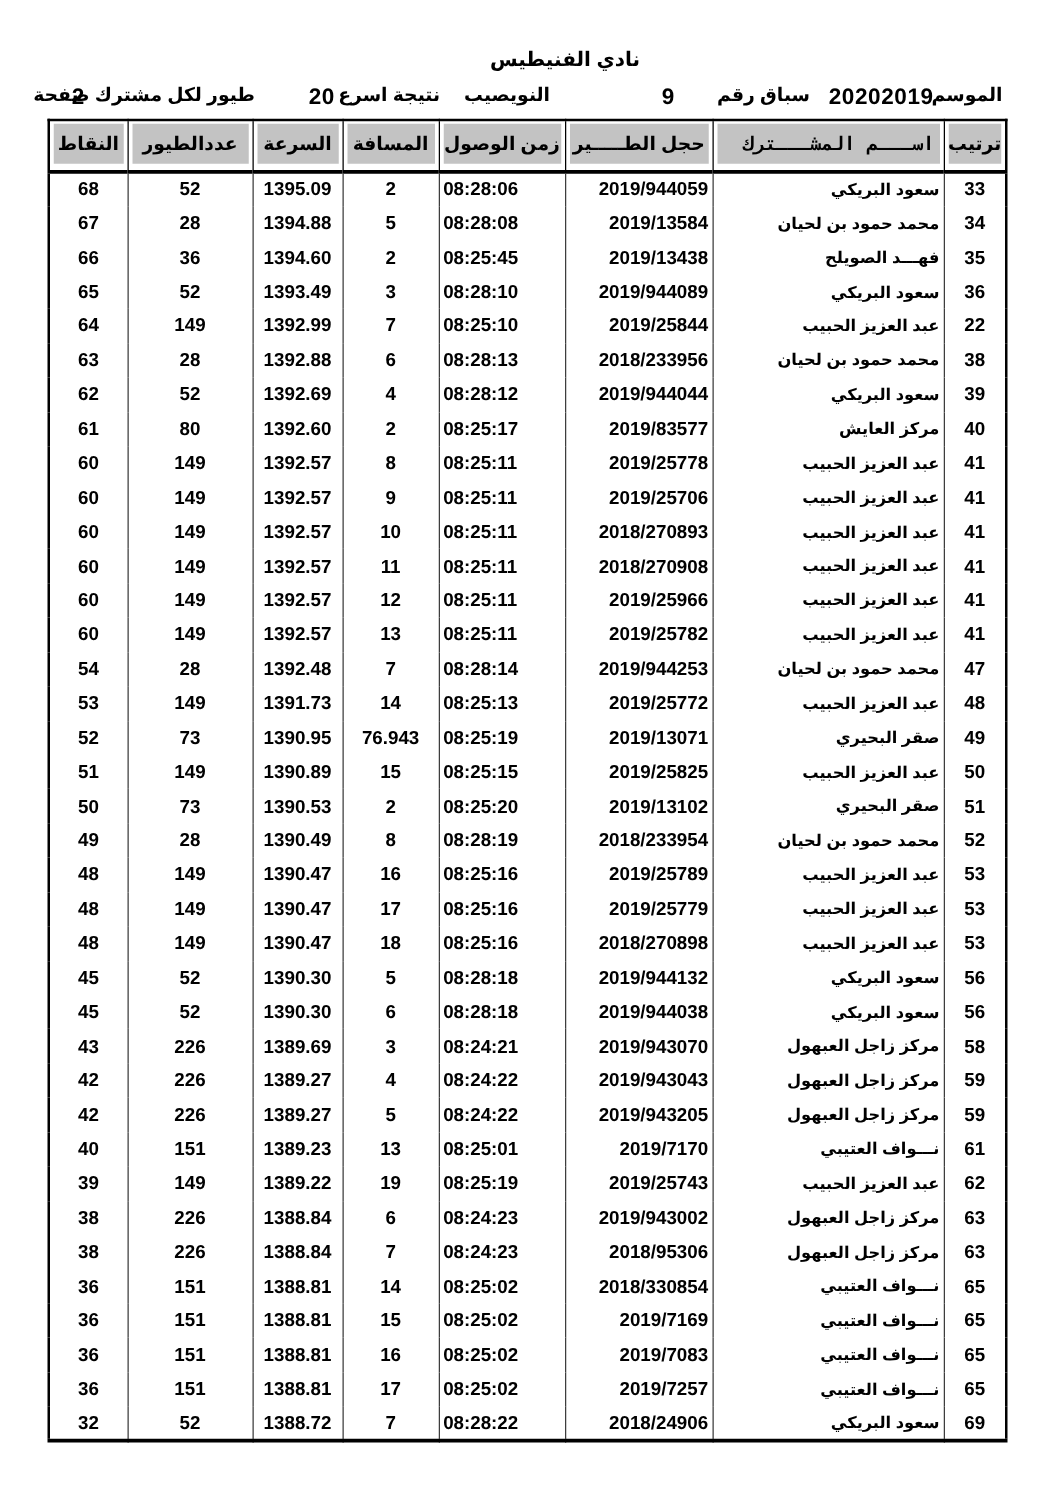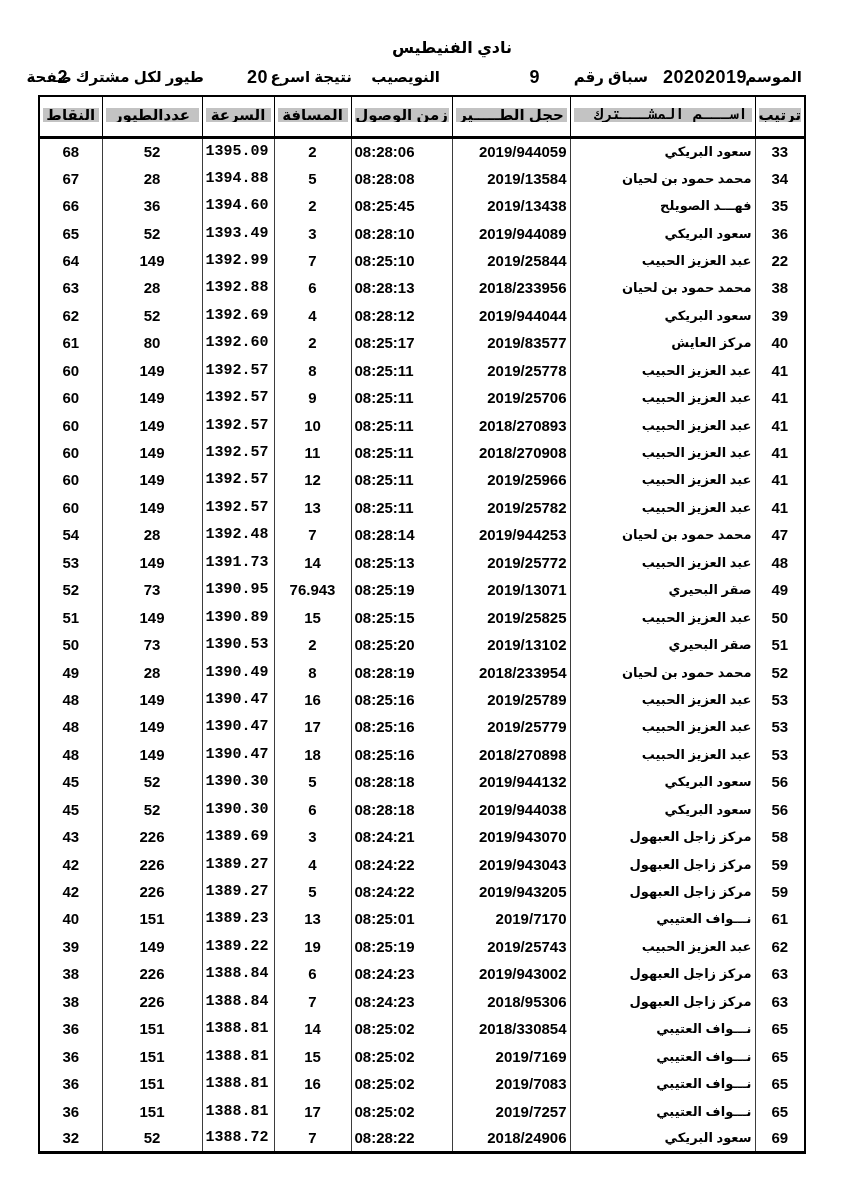--- a/index.html
+++ b/index.html
@@ -31,37 +31,37 @@
   table.results{
     width:766px;border-collapse:collapse;table-layout:fixed;direction:rtl;
     border:2px solid #000;border-bottom:3px solid #000;
   }
   .results thead tr{height:41px;}
   .results th{
     border:1.5px solid #000;border-bottom:3px solid #000;
     padding:0;vertical-align:middle;background:#fff;
   }
   .results th .fill{
-    margin:2px 3px 5px 3px;height:14px;background:#c3c3c3;
+    margin:2px 3px 5px 3px;height:32px;background:#c3c3c3;
     display:flex;align-items:center;justify-content:center;
     font-size:15px;white-space:nowrap;overflow:hidden;
   }
   .results th.h-participant .fill{justify-content:flex-start;padding-right:4px;font-family:Liberation Mono, monospace;}
   .results tbody tr{height:27.45px;}
   .results td{
     border:1px solid #3d3d3d;border-top:none;border-bottom:none;
     padding:0 3px;font-size:15px;white-space:nowrap;overflow:hidden;
     vertical-align:middle;
   }
   .results td.col-rank{text-align:center;}
   .results td.col-participant{font-size:13px;text-align:right;padding-right:3px;padding-left:8px;}
   .results td.col-ring{direction:ltr;text-align:right;padding-right:3px;margin-left:48px;}
   .results td.col-arrival{direction:ltr;text-align:left;padding-right:3px;}
   .results td.col-distance{direction:ltr;text-align:center;}
-  .results td.col-speed{direction:ltr;font-family:Liberation Mono, monospace;}
+  .results td.col-speed{direction:ltr;text-align:center;}
   .results td.col-birds{direction:ltr;text-align:center;}
   .results td.col-points{direction:ltr;text-align:center;}
 </style>
 </head>
 <body>
 
 <div class="club-title">نادي الفنيطيس</div>
 
 <div class="info-line">
   <span class="ar-seg seg-season-label">الموسم</span>

